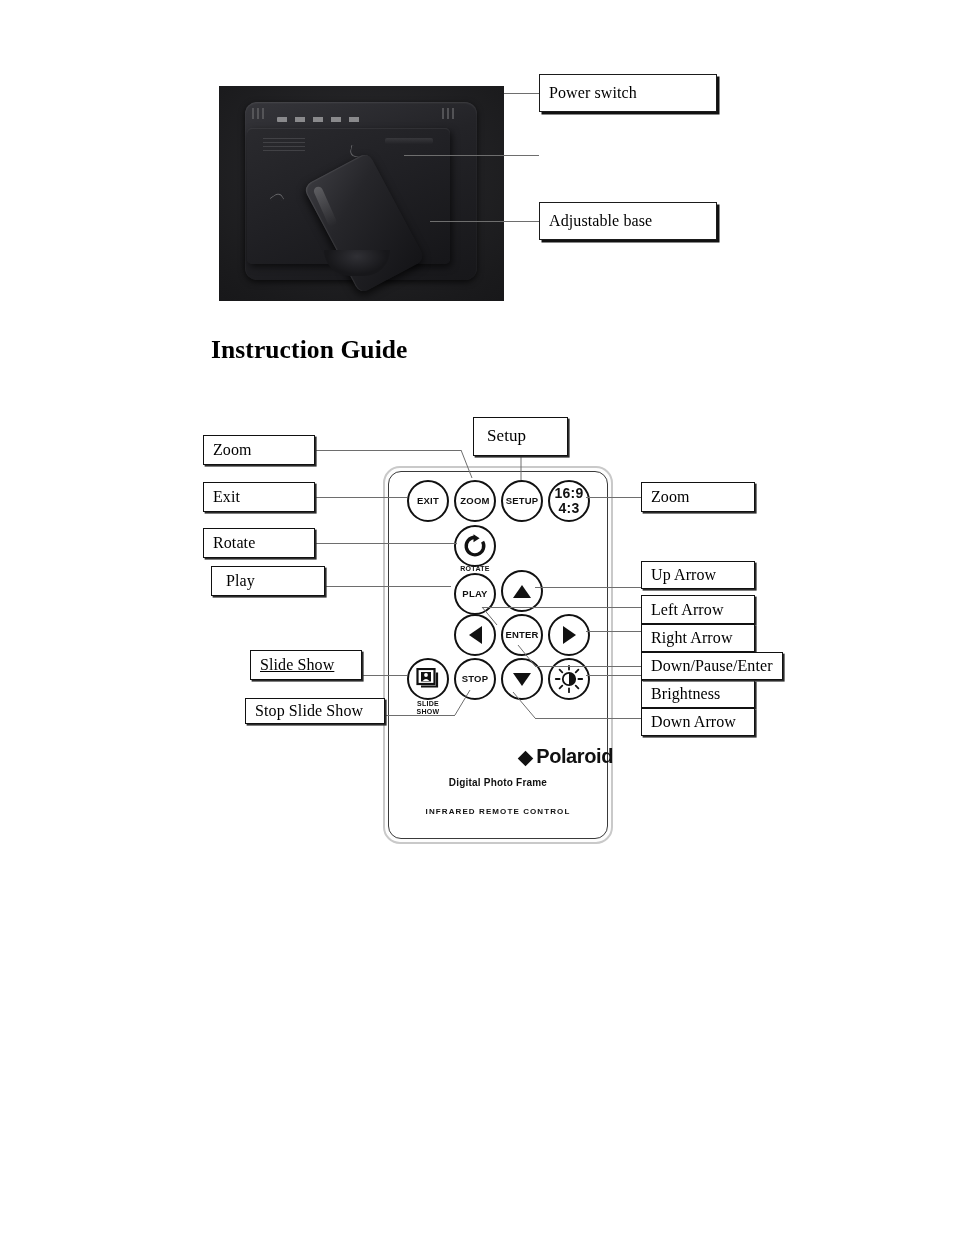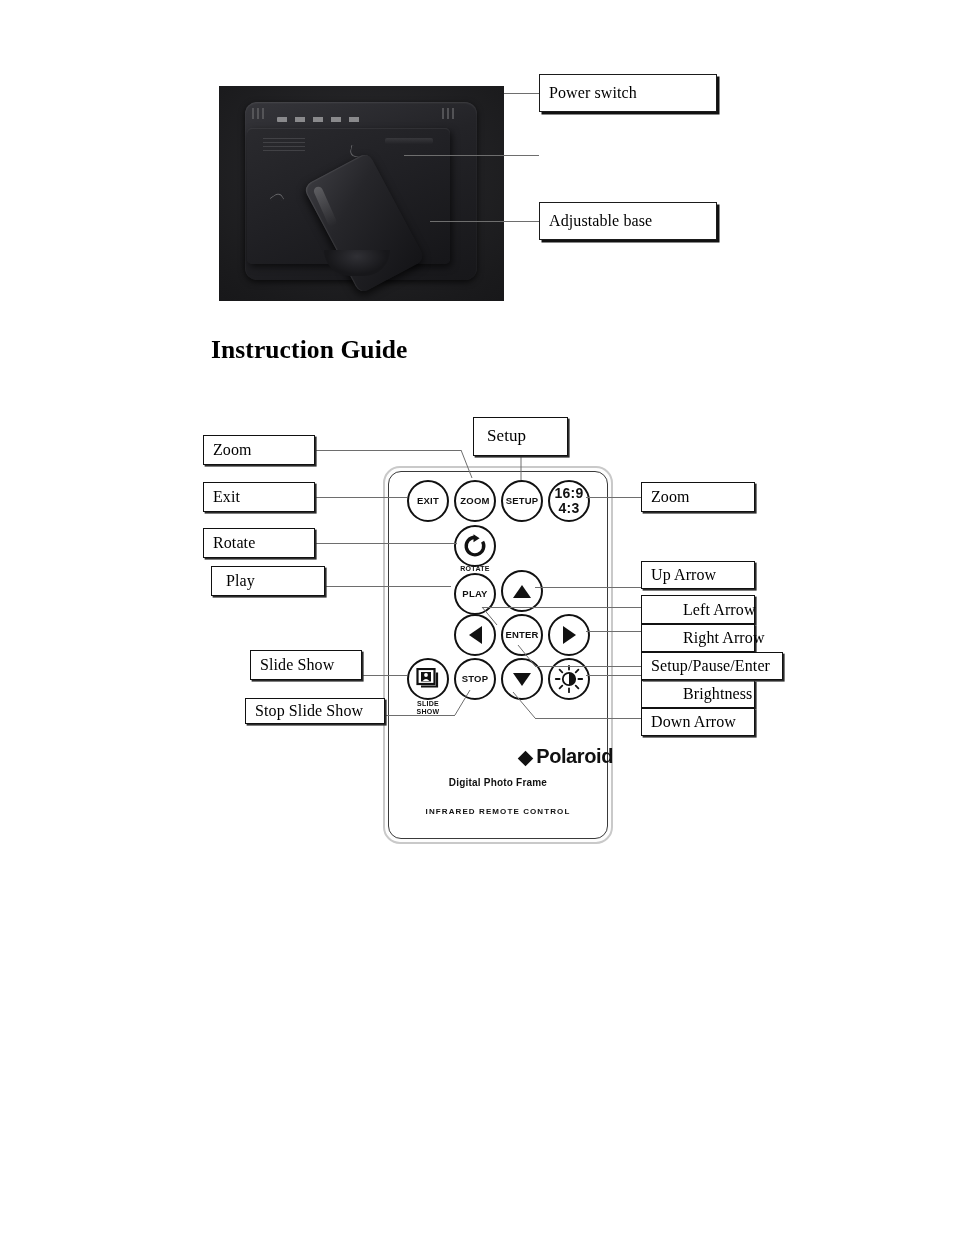--- a/index.html
+++ b/index.html
@@ -26,21 +26,21 @@
     z-index:6;
   }
   .cbox span{
     display:block;
     padding-left:9px;
     font-size:16px;
     line-height:1.1;
     letter-spacing:.1px;
     white-space:nowrap;
   }
-  .cbox.noshadow{box-shadow:none;padding-left:32px;}
+  .cbox.noshadow{box-shadow:none;}
   .cbox.thin{border:1px solid #111;box-shadow:1.6px 1.6px 0 0 #2a2a2a;}
 
   
   .lead{position:absolute;background:#6e6e6e;z-index:5;}
   .lead.h{height:1px;}
   .diag{position:absolute;z-index:5;overflow:visible;}
 
   
   .photo{
     position:absolute;left:219px;top:86px;width:285px;height:215px;
@@ -239,21 +239,21 @@
   </div>
   <div class="cbox thin" style="left:203px;top:482px;width:112px;height:30px;">
     <span>Exit</span>
   </div>
   <div class="cbox thin" style="left:203px;top:528px;width:112px;height:30px;">
     <span>Rotate</span>
   </div>
   <div class="cbox thin" style="left:211px;top:566px;width:114px;height:30px;">
     <span style="padding-left:14px;">Play</span>
   </div>
-  <div class="cbox thin" style="left:250px;top:650px;width:112px;height:30px;">
+  <div class="cbox thin" style="left:250px;top:650px;width:112px;height:30px;text-decoration:underline;">
     <span>Slide Show</span>
   </div>
   <div class="cbox thin" style="left:245px;top:698px;width:140px;height:26px;">
     <span>Stop Slide Show</span>
   </div>
 
   <div class="cbox thin" style="left:473px;top:417px;width:95px;height:39px;">
     <span style="font-size:17px;padding-left:13px;">Setup</span>
   </div>
 
@@ -263,21 +263,21 @@
   <div class="cbox thin" style="left:641px;top:561px;width:114px;height:28px;">
     <span>Up Arrow</span>
   </div>
   <div class="cbox thin noshadow" style="left:641px;top:595px;width:114px;height:29px;">
     <span>Left Arrow</span>
   </div>
   <div class="cbox thin noshadow" style="left:641px;top:624px;width:114px;height:28px;">
     <span>Right Arrow</span>
   </div>
   <div class="cbox thin" style="left:641px;top:652px;width:142px;height:28px;z-index:7;">
-    <span>Setup/Pause/Enter</span>
+    <span>Down/Pause/Enter</span>
   </div>
   <div class="cbox thin noshadow" style="left:641px;top:680px;width:114px;height:28px;">
     <span>Brightness</span>
   </div>
   <div class="cbox thin" style="left:641px;top:708px;width:114px;height:28px;">
     <span>Down Arrow</span>
   </div>
 
   <div class="remote">
     <div class="shellOuter"></div>

